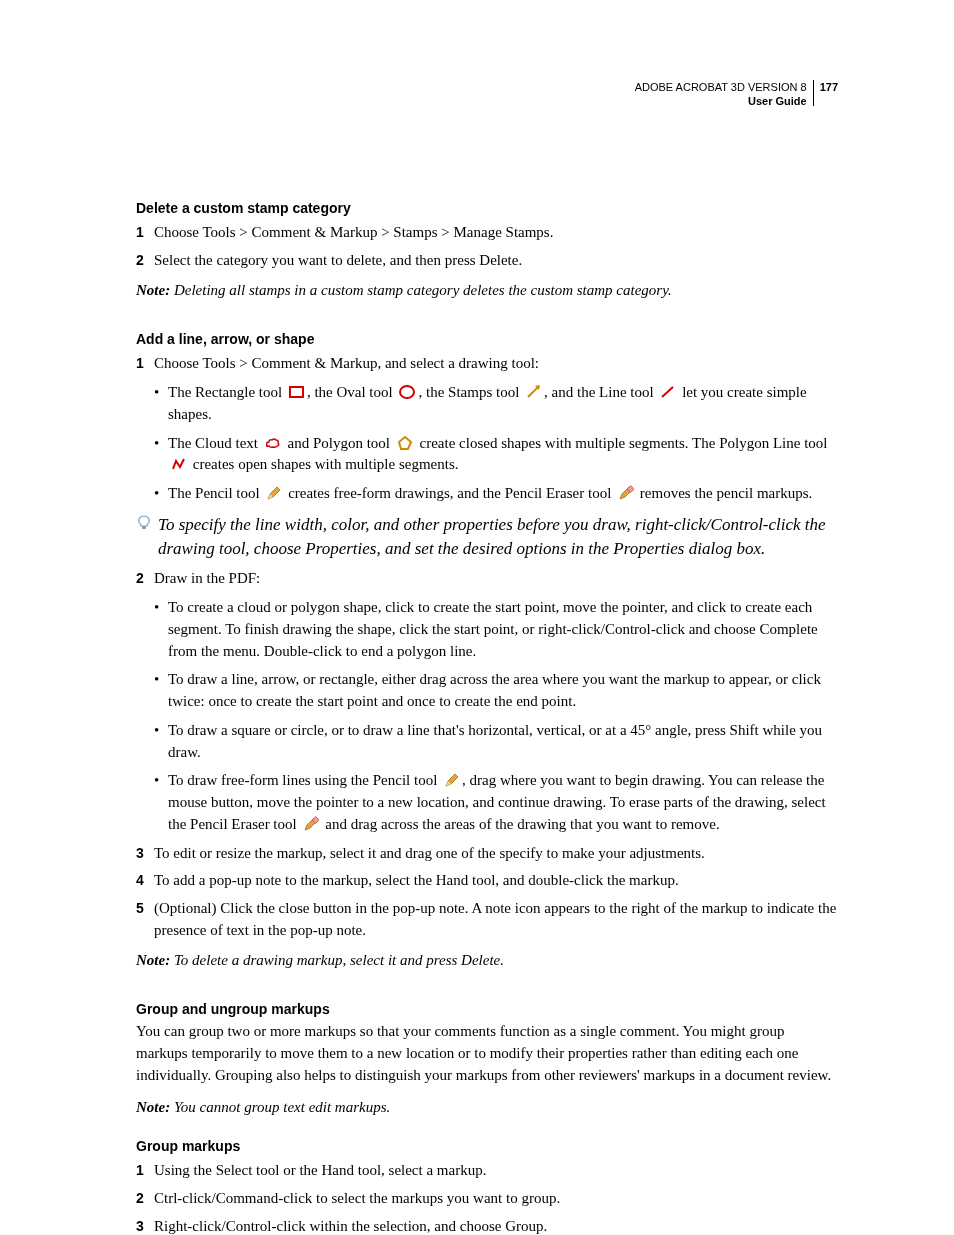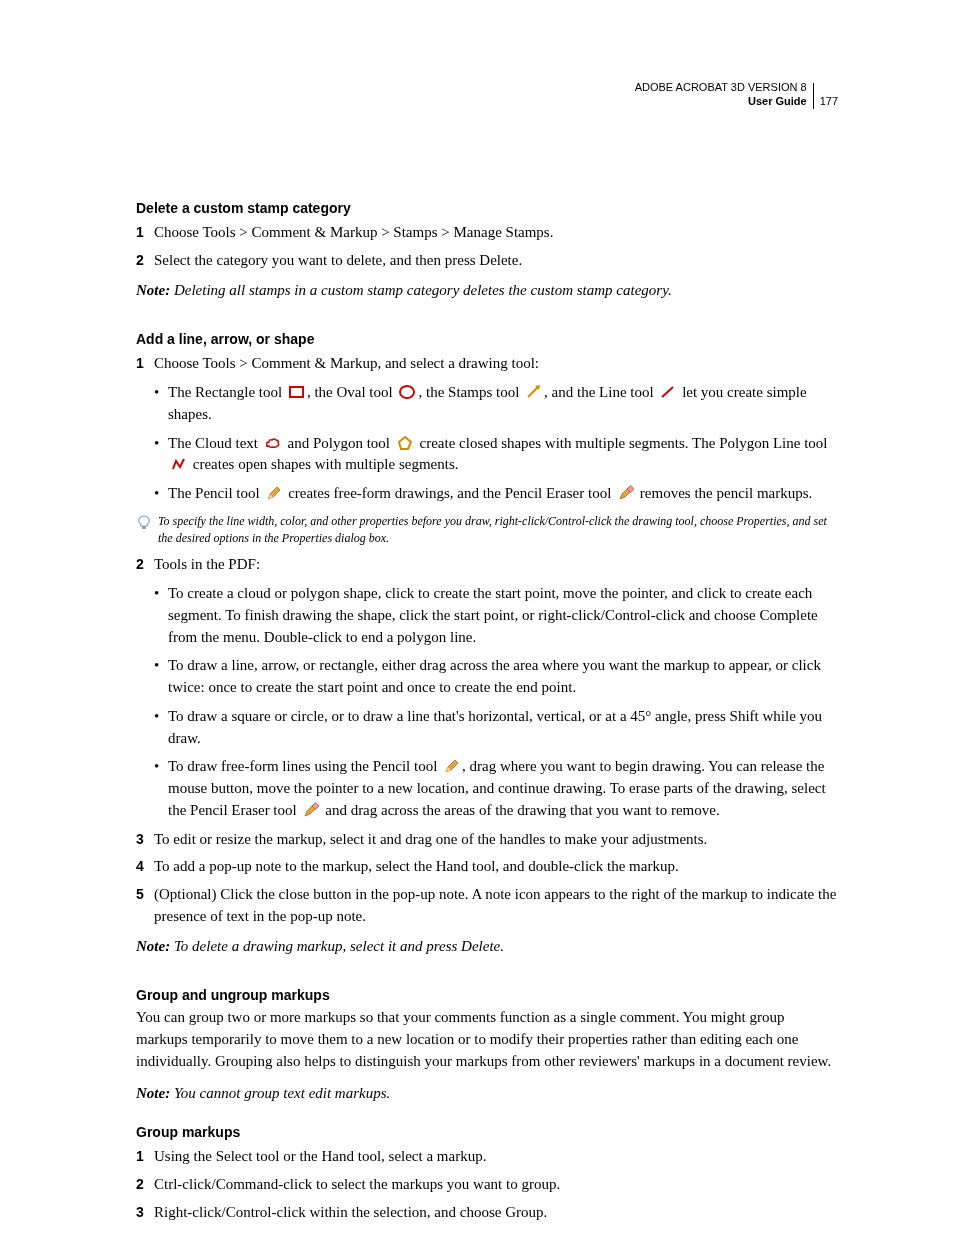--- a/index.html
+++ b/index.html
@@ -20,34 +20,34 @@
     position: absolute;
     top: 80px;
     right: 116px;
     font-family: "Myriad Pro", Arial, sans-serif;
     font-size: 11px;
     text-align: right;
     line-height: 1.3;
   }
   .header-line {
     display: flex;
-    align-items: flex-end;
+    align-items: flex-start;
     justify-content: flex-end;
   }
   .header-divider {
     display: inline-block;
     border-left: 1px solid #000;
     height: 26px;
     margin: 0 6px;
   }
   .header-text {
     text-align: right;
   }
   .page-num {
-    font-weight: normal;
+    font-weight: bold;
     font-size: 11px;
   }
   .content {
     margin-top: 120px;
   }
   h2 {
     font-family: "Myriad Pro", Arial, sans-serif;
     font-weight: bold;
     font-size: 14px;
     margin: 30px 0 4px 0;
@@ -93,21 +93,21 @@
   .note .label {
     font-weight: bold;
     font-style: italic;
   }
   .note .body {
     font-style: italic;
   }
   .tip {
     display: flex;
     margin: 8px 0 8px 0;
-    font-size: 12px;
+    font-size: 17px;
     line-height: 1.4;
     font-style: italic;
   }
   .tip-icon {
     min-width: 22px;
     padding-top: 2px;
   }
   svg.inline-icon {
     vertical-align: -3px;
     margin: 0 2px;
@@ -232,21 +232,21 @@
 
     <div class="tip">
       <span class="tip-icon"><svg width="16" height="18">
             <use href="#i-bulb"></use>
           </svg></span>
       <span>To specify the line width, color, and other properties before you draw, right-click/Control-click the drawing tool, choose Properties, and set the desired options in the Properties dialog box.</span>
     </div>
 
     <div class="num-item">
       <span class="num">2</span>
-        <span>Tools in the PDF:</span>
+        <span>Draw in the PDF:</span>
     </div>
 
     <div class="bullet-item">
         <span class="dot">•</span>
         <span>To create a cloud or polygon shape, click to create the start point, move the pointer, and click to create each segment. To finish drawing the shape, click the start point, or right-click/Control-click and choose Complete from the menu. Double-click to end a polygon line.</span>
       </div>
     <div class="bullet-item">
         <span class="dot">•</span>
         <span>To draw a line, arrow, or rectangle, either drag across the area where you want the markup to appear, or click twice: once to create the start point and once to create the end point.</span>
       </div>
@@ -260,21 +260,21 @@
         <span>To draw free-form lines using the Pencil tool </span><svg class="inline-icon" width="17" height="16">
             <use href="#i-pencil"></use>
           </svg><span>, drag where you want to begin drawing. You can release the mouse button, move the pointer to a new location, and continue drawing. To erase parts of the drawing, select the Pencil Eraser tool </span><svg class="inline-icon" width="17" height="16">
             <use href="#i-eraser"></use>
           </svg><span> and drag across the areas of the drawing that you want to remove.</span>
       </span>
     </div>
 
     <div class="num-item">
         <span class="num">3</span>
-        <span>To edit or resize the markup, select it and drag one of the handles to make your adjustments.</span>
+        <span>To edit or resize the markup, select it and drag one of the specify to make your adjustments.</span>
       </div>
     <div class="num-item">
         <span class="num">4</span>
         <span>To add a pop-up note to the markup, select the Hand tool, and double-click the markup.</span>
       </div>
     <div class="num-item">
         <span class="num">5</span>
         <span>(Optional) Click the close button in the pop-up note. A note icon appears to the right of the markup to indicate the presence of text in the pop-up note.</span>
       </div>
 

